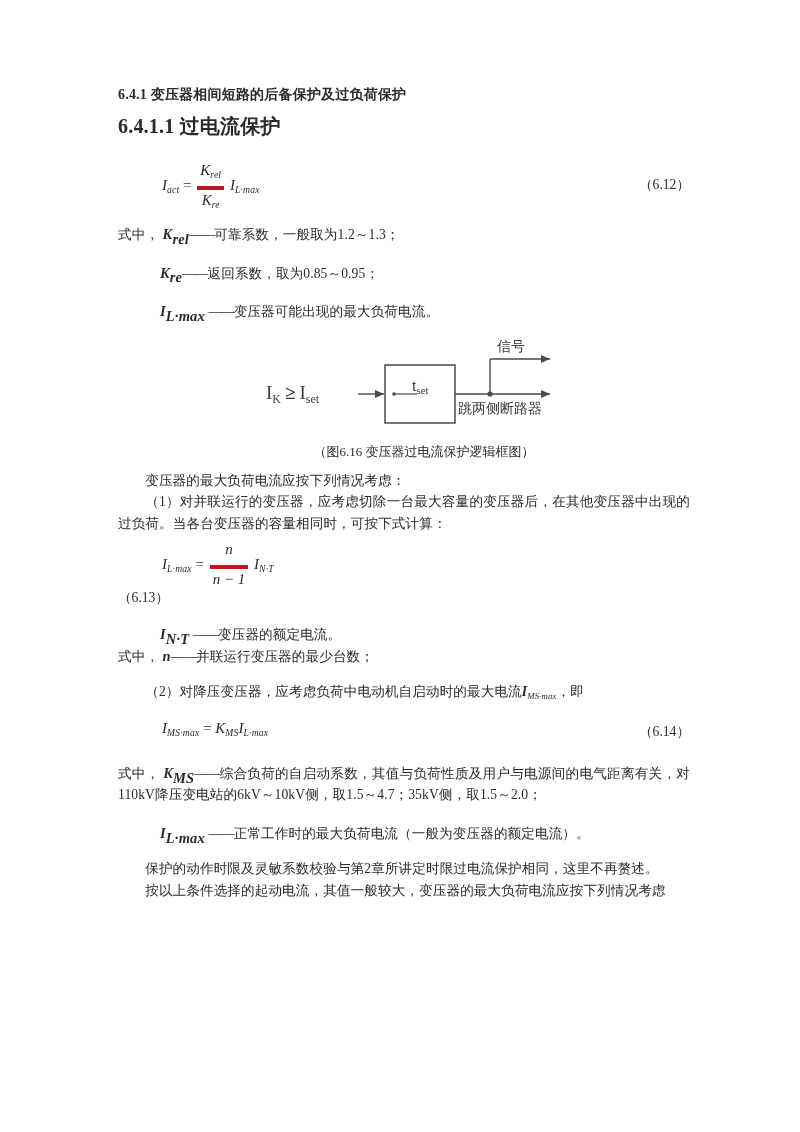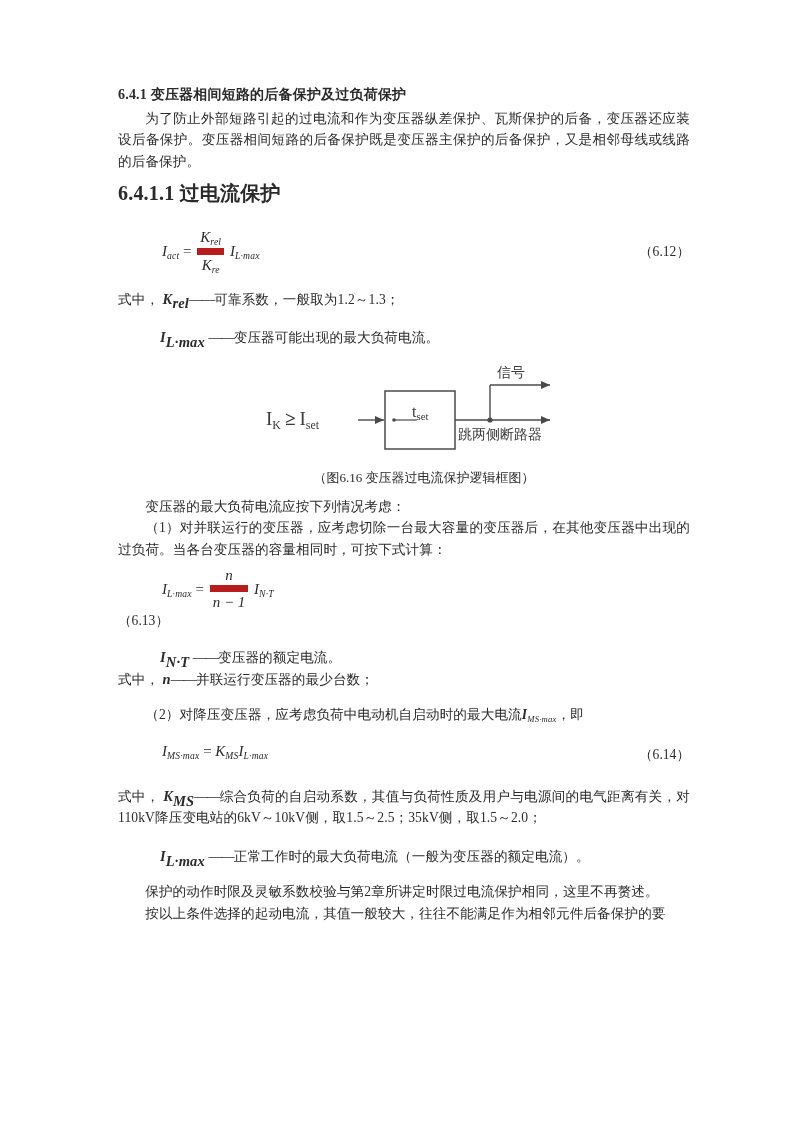--- a/index.html
+++ b/index.html
@@ -76,22 +76,22 @@
   .frac {
     display: inline-block;
     vertical-align: middle;
     text-align: center;
     margin: 0 2px;
     position: relative;
     top: -1px;
   }
   .frac .num {
     display: block;
-    padding: 0 3px 1px 3px;
-    border-bottom: 7px solid #b91c1c;
+    padding: 0 3px 7px 3px;
+    border-bottom: 4px solid #b91c1c;
     line-height: 1.15;
   }
   .frac .den {
     display: block;
     padding: 1px 3px 0 3px;
     line-height: 1.2;
   }
   sub {
     font-size: 0.64em;
     font-style: italic;
@@ -155,21 +155,20 @@
 </style>
 </head>
 <body>
 
 <div class="page">
  <div class="content">
 
 
   <div class="sub-title">6.4.1  变压器相间短路的后备保护及过负荷保护</div>
 
-  <p class="body indent">为了防止外部短路引起的过电流和作为变压器纵差保护、瓦斯保护的后备，变压器还应装设后备保护。变压器相间短路的后备保护既是变压器主保护的后备保护，又是相邻母线或线路的后备保护。</p>
 
   <div class="sub-title2">6.4.1.1  过电流保护</div>
 
 
   <div class="gap-lg"></div>
 
   <div class="eq-row">
     <span class="eq" style="margin-left:44px;">
       <span>I</span><sub>act</sub>
       <span class="up">=</span>
@@ -182,20 +181,23 @@
     <span class="eqnum" style="top:13px;">（6.12）</span>
   </div>
 
   <div class="gap-md"></div>
 
   <div class="where where-row first">
     <span>式中，</span>
     <span class="sym">K</span><sub class="sym">rel</sub><span class="dash">——</span><span>可靠系数，一般取为1.2～1.3；</span>
   </div>
 
+  <div class="where where-row">
+    <span class="sym">K</span><sub class="sym">re</sub><span class="dash">——</span><span>返回系数，取为0.85～0.95；</span>
+  </div>
 
   <div class="where where-row">
     <span class="sym">I</span><sub class="sym">L·max</sub>
     <span class="dash">——</span><span>变压器可能出现的最大负荷电流。</span>
   </div>
 
   <div class="figure-wrap">
     <div class="diagram">
       <svg width="300" height="100" viewBox="0 0 300 100">
 
@@ -277,28 +279,28 @@
       <span class="up">=</span>
       <span>K</span><sub>MS</sub><span>I</span><sub>L·max</sub>
     </span>
     <span class="eqnum" style="top:4px;">（6.14）</span>
   </div>
 
   <div class="gap-md"></div>
 
   <div class="where where-row first" style="text-align:justify;text-justify:inter-ideograph;">
     <span>式中，</span>
-    <span class="sym">K</span><sub class="sym">MS</sub><span class="dash">——</span><span>综合负荷的自启动系数，其值与负荷性质及用户与电源间的电气距离有关，对110kV降压变电站的6kV～10kV侧，取1.5～2.5；35kV侧，取1.5～2.0；</span>
+    <span class="sym">K</span><sub class="sym">MS</sub><span class="dash">——</span><span>综合负荷的自启动系数，其值与负荷性质及用户与电源间的电气距离有关，对110kV降压变电站的6kV～10kV侧，取1.5～4.7；35kV侧，取1.5～2.0；</span>
   </div>
 
   <div class="where where-row">
     <span class="sym">I</span><sub class="sym">L·max</sub>
     <span class="dash">——</span><span>正常工作时的最大负荷电流（一般为变压器的额定电流）。</span>
   </div>
 
   <div class="gap-md"></div>
 
   <p class="body indent">保护的动作时限及灵敏系数校验与第2章所讲定时限过电流保护相同，这里不再赘述。</p>
 
-  <p class="body indent">按以上条件选择的起动电流，其值一般较大，往往不能满足作为相邻元件后备保护的要</p>
+  <p class="body indent">按以上条件选择的起动电流，其值一般较大，变压器的最大负荷电流应按下列情况考虑</p>
 
  </div>
 </div>
 
 </body></html>

